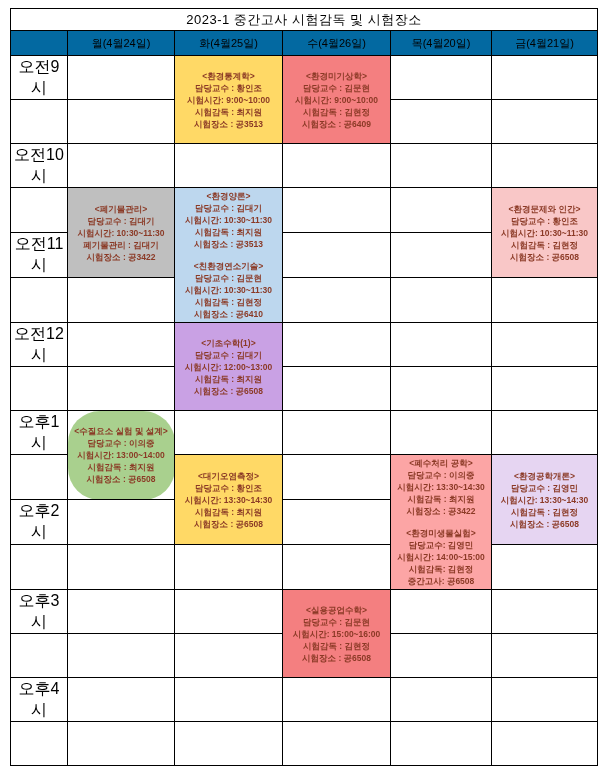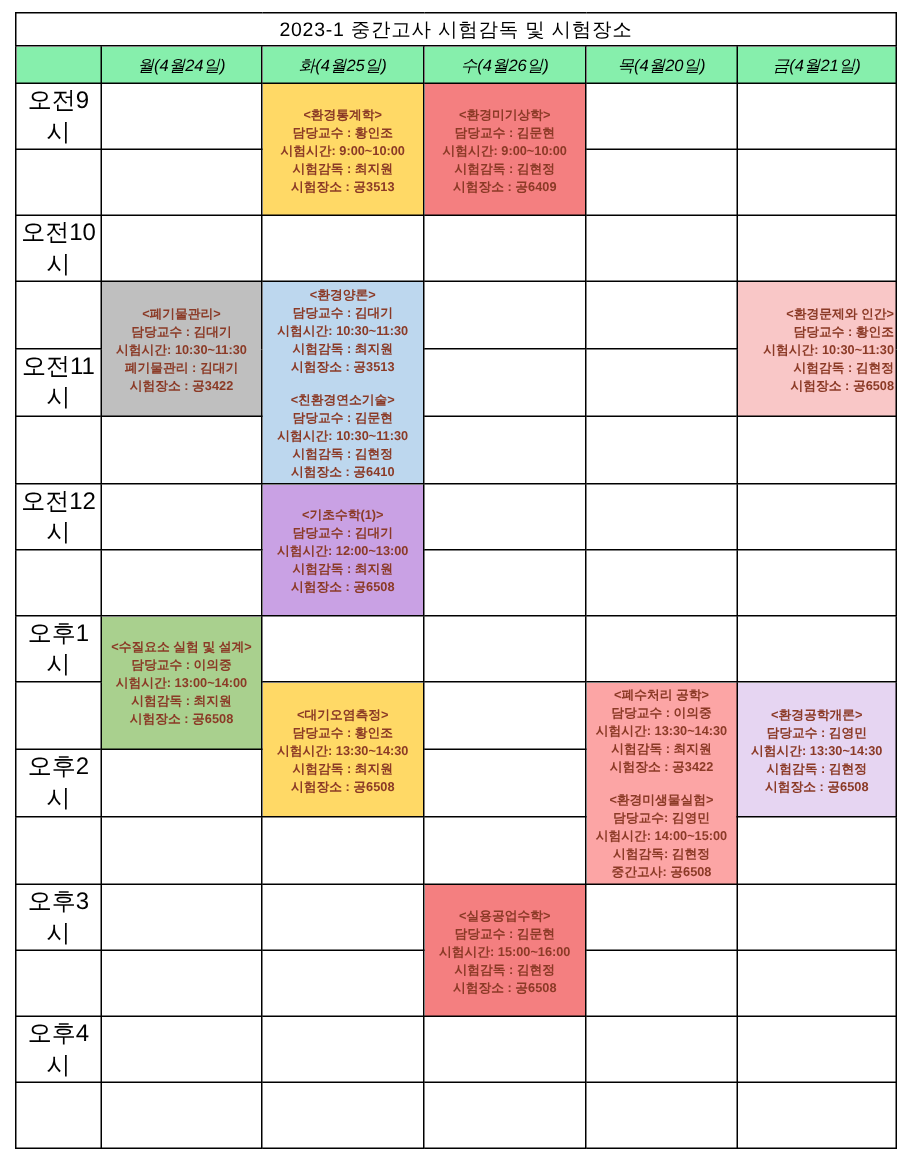--- a/index.html
+++ b/index.html
@@ -24,24 +24,23 @@
   }
   tr.title-row { height: 22px; }
   td.title-cell {
     font-size: 13px;
     color: #000;
     background: #fff;
     letter-spacing: 0.5px;
   }
   tr.header-row { height: 25px; }
   td.day-cell, td.corner-cell {
-    background: #86efac;
+    background: #0369a1;
     font-size: 11px;
     color: #000;
-    font-style: italic;
   }
   tr.body-row { height: 44px; }
   td.time-cell {
     font-size: 16px;
     color: #000;
     background: #fff;
   }
   td.empty-cell { background: #fff; }
   td.exam-cell {
     font-weight: bold;
@@ -136,21 +135,21 @@
             <div class="exam-line">시험감독 : 최지원</div>
             <div class="exam-line">시험장소 : 공3513</div>
             <div class="exam-title gap">&lt;친환경연소기술&gt;</div>
             <div class="exam-line">담당교수 : 김문현</div>
             <div class="exam-line">시험시간: 10:30~11:30</div>
             <div class="exam-line">시험감독 : 김현정</div>
             <div class="exam-line">시험장소 : 공6410</div>
           </td>
           <td class="empty-cell"></td>
           <td class="empty-cell"></td>
-          <td class="exam-cell" rowspan="2" style="background: rgb(249, 199, 199); text-align: right;">
+          <td class="exam-cell" rowspan="2" style="background: rgb(249, 199, 199);">
             <div class="exam-title">&lt;환경문제와 인간&gt;</div>
             <div class="exam-line">담당교수 : 황인조</div>
             <div class="exam-line">시험시간: 10:30~11:30</div>
             <div class="exam-line">시험감독 : 김현정</div>
             <div class="exam-line">시험장소 : 공6508</div>
           </td>
         </tr>
         <tr class="body-row">
           <td class="time-cell">오전11시</td>
           <td class="empty-cell"></td>
@@ -179,21 +178,21 @@
         </tr>
         <tr class="body-row">
           <td class="time-cell"></td>
           <td class="empty-cell"></td>
           <td class="empty-cell"></td>
           <td class="empty-cell"></td>
           <td class="empty-cell"></td>
         </tr>
         <tr class="body-row">
           <td class="time-cell">오후1시</td>
-          <td class="exam-cell" rowspan="2" style="background: rgb(169, 208, 142);">
+          <td class="exam-cell" rowspan="2" style="background: rgb(169, 208, 142); border-radius: 32px;">
             <div class="exam-title">&lt;수질요소 실험 및 설계&gt;</div>
             <div class="exam-line">담당교수 : 이의중</div>
             <div class="exam-line">시험시간: 13:00~14:00</div>
             <div class="exam-line">시험감독 : 최지원</div>
             <div class="exam-line">시험장소 : 공6508</div>
           </td>
           <td class="empty-cell"></td>
           <td class="empty-cell"></td>
           <td class="empty-cell"></td>
           <td class="empty-cell"></td>

